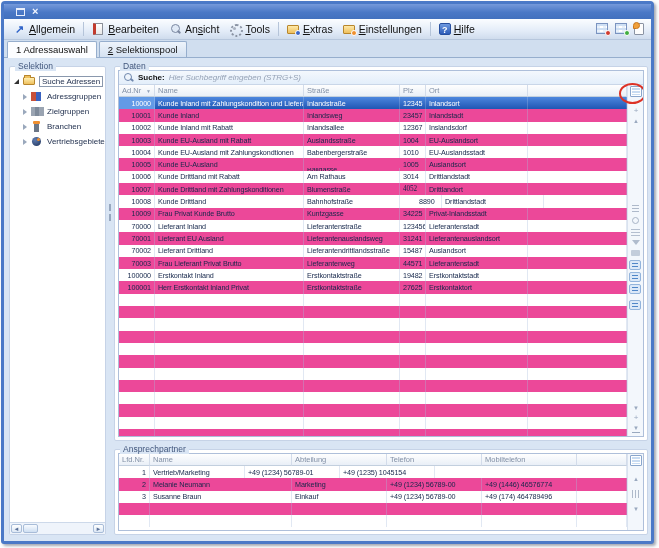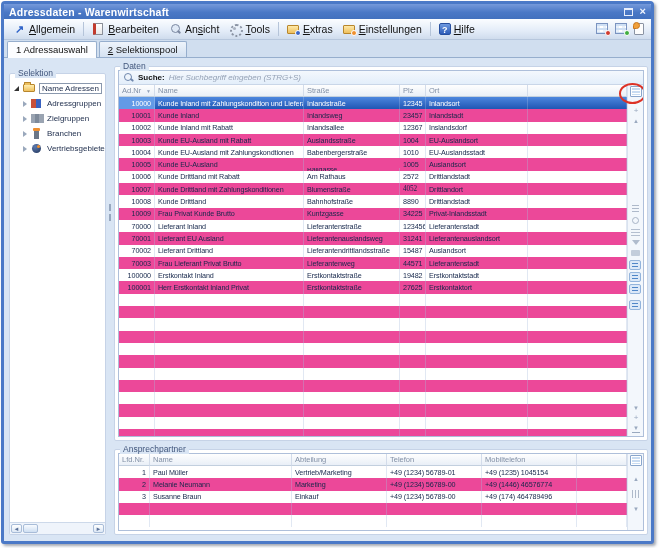--- a/index.html
+++ b/index.html
@@ -54,21 +54,21 @@
     border-radius:2px 2px 0 0;background:linear-gradient(#eef4fb,#d4e1f1);white-space:nowrap;}
   .tab.active{background:#fcfdff;position:relative;top:1px;padding-bottom:3px;z-index:2;}
 
   
   .content{flex:1;display:flex;padding:6px 3px 6px 5px;background:#d9e5f4;min-height:0;}
 
   .gb{position:relative;border:1px solid #c6d3e7;border-radius:2px;background:#fff;}
   .gb-label{position:absolute;top:-5px;left:5px;font-size:8.5px;color:#41567c;background:#d9e5f4;padding:0 3px;line-height:9px;z-index:3;white-space:nowrap;}
 
   
-  .selektion{width:97px;flex:none;display:flex;flex-direction:column;margin-top:9px;}
+  .selektion{width:97px;flex:none;display:flex;flex-direction:column;margin-top:2px;}
   .tree{flex:1;padding:7px 2px 0 3px;font-size:8px;color:#1c2b4a;overflow:hidden;}
   .tree-row{display:flex;align-items:center;gap:3px;height:15px;white-space:nowrap;}
   .tree-row.child{padding-left:8px;}
   .tw{width:7px;flex:none;display:flex;align-items:center;justify-content:center;}
   .arrow-exp{width:0;height:0;border-bottom:5px solid #333;border-left:5px solid transparent;}
   .arrow-col{width:0;height:0;border-top:3px solid transparent;border-bottom:3px solid transparent;border-left:4px solid #9aa8bc;}
   .ti{width:13px;height:11px;position:relative;flex:none;}
   .ti-folder{position:absolute;left:0;top:1px;width:12px;height:8px;background:linear-gradient(#ffeeb0,#eec05e);border:1px solid #b8862c;border-radius:1px;}
   .ti-folder::before{content:'';position:absolute;top:-3px;left:0;width:5px;height:2px;background:#eec05e;border:1px solid #b8862c;border-bottom:none;border-radius:1px 1px 0 0;}
   .person{position:absolute;width:5px;height:9px;}
@@ -139,21 +139,20 @@
   .red-circle{position:absolute;top:12px;right:-3px;width:27px;height:21px;border:2px solid #dd3226;border-radius:50%;z-index:6;pointer-events:none;}
 
   u{text-decoration:underline;}
 </style>
 </head>
 <body>
 
 <div class="window">
 
   <div class="titlebar">
-    <span class="title-text">Adressdaten - Warenwirtschaft</span>
     <span class="win-btn">
         <span class="restore-glyph"></span>
       </span>
     <span class="win-btn">
         <span class="close-glyph">×</span>
       </span>
   </div>
 
   <div class="menubar">
     <div class="menu-item">
@@ -220,21 +219,21 @@
     <div class="gb selektion">
       <span class="gb-label">Selektion</span>
       <div class="tree">
         <div class="tree-row">
           <span class="tw">
               <span class="arrow-exp"></span>
             </span>
           <span class="ti">
               <span class="ti-folder"></span>
             </span>
-          <span class="root-label">Name Adressen</span>
+          <span class="root-label">Suche Adressen</span>
         </div>
         <div class="tree-row child">
           <span class="tw">
               <span class="arrow-col"></span>
             </span>
           <span class="ti">
             <span class="person" style="left:0;top:1px;background:#c8503a;"></span>
             <span class="person" style="left:5px;top:1px;background:#3a62c0;"></span>
           </span>
           <span>Adressgruppen</span>
@@ -360,37 +359,37 @@
                     <div class="cell" style="width: 149px;">Kunde EU-Ausland</div>
                     <div class="cell" style="width: 96px; margin-top: 10px;">Ballgasse</div>
                     <div class="cell" style="width: 26px;">1005</div>
                     <div class="cell" style="width: 102px;">Auslandsort</div>
                     <div class="cell flex"></div>
                   </div>
                   <div class="grid-row">
                     <div class="cell r" style="width: 36px;">10006</div>
                     <div class="cell" style="width: 149px;">Kunde Drittland mit Rabatt</div>
                     <div class="cell" style="width: 96px;">Am Rathaus</div>
-                    <div class="cell" style="width: 26px;">2572</div>
+                    <div class="cell" style="width: 26px;">3014</div>
                     <div class="cell" style="width: 102px;">Drittlandstadt</div>
                     <div class="cell flex"></div>
                   </div>
                   <div class="grid-row alt">
                     <div class="cell r" style="width: 36px;">10007</div>
                     <div class="cell" style="width: 149px;">Kunde Drittland mit Zahlungskonditionen</div>
                     <div class="cell" style="width: 96px;">Blumenstraße</div>
                     <div class="cell" style="width: 26px; font-family: Liberation Serif, serif;">4052</div>
                     <div class="cell" style="width: 102px;">Drittlandort</div>
                     <div class="cell flex"></div>
                   </div>
                   <div class="grid-row">
                     <div class="cell r" style="width: 36px;">10008</div>
                     <div class="cell" style="width: 149px;">Kunde Drittland</div>
                     <div class="cell" style="width: 96px;">Bahnhofstraße</div>
-                    <div class="cell" style="width: 26px;">8890</div>
+                    <div class="cell" style="width: 26px; margin-left: 16px;">8890</div>
                     <div class="cell" style="width: 102px;">Drittlandstadt</div>
                     <div class="cell flex"></div>
                   </div>
                   <div class="grid-row alt">
                     <div class="cell r" style="width: 36px;">10009</div>
                     <div class="cell" style="width: 149px;">Frau Privat Kunde Brutto</div>
                     <div class="cell" style="width: 96px;">Kuntzgasse</div>
                     <div class="cell" style="width: 26px;">34225</div>
                     <div class="cell" style="width: 102px;">Privat-Inlandsstadt</div>
                     <div class="cell flex"></div>
@@ -585,21 +584,20 @@
                   <div class="hcell" style="width: 95px;">
                     <span>Mobiltelefon</span>
                   </div>
                   <div class="hcell flex">
                     <span></span>
                   </div>
                 </div>
               <div class="grid-rows" id="ap-rows">
                   <div class="grid-row">
                     <div class="cell r" style="width: 31px;">1</div>
-                    <div class="cell" style="width: 142px;">Paul Müller</div>
                     <div class="cell" style="width: 95px;">Vertrieb/Marketing</div>
                     <div class="cell" style="width: 95px;">+49 (1234) 56789-01</div>
                     <div class="cell" style="width: 95px;">+49 (1235) 1045154</div>
                     <div class="cell flex"></div>
                   </div>
                   <div class="grid-row alt">
                     <div class="cell r" style="width: 31px;">2</div>
                     <div class="cell" style="width: 142px;">Melanie Neumann</div>
                     <div class="cell" style="width: 95px;">Marketing</div>
                     <div class="cell" style="width: 95px;">+49 (1234) 56789-00</div>

